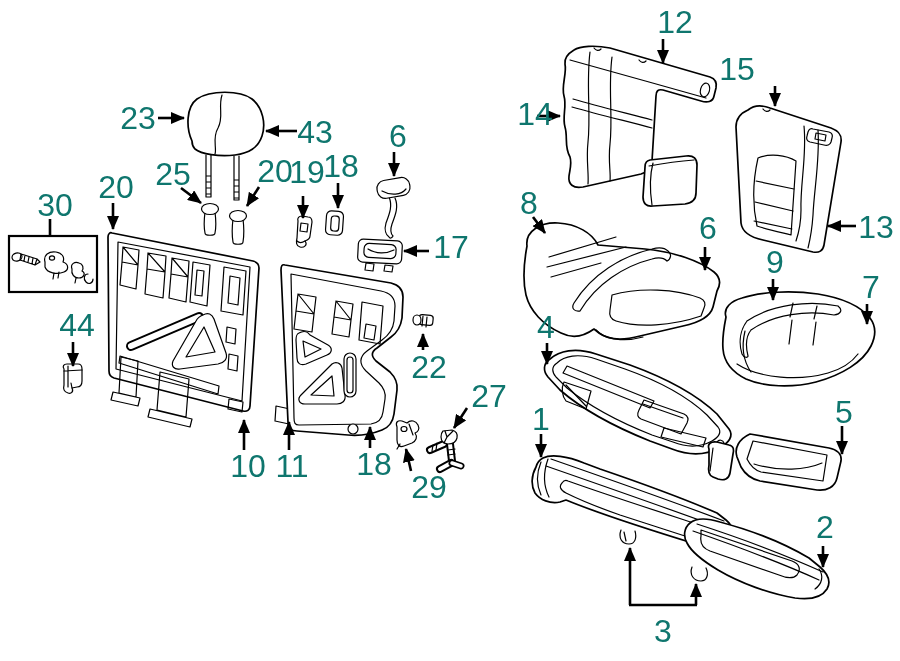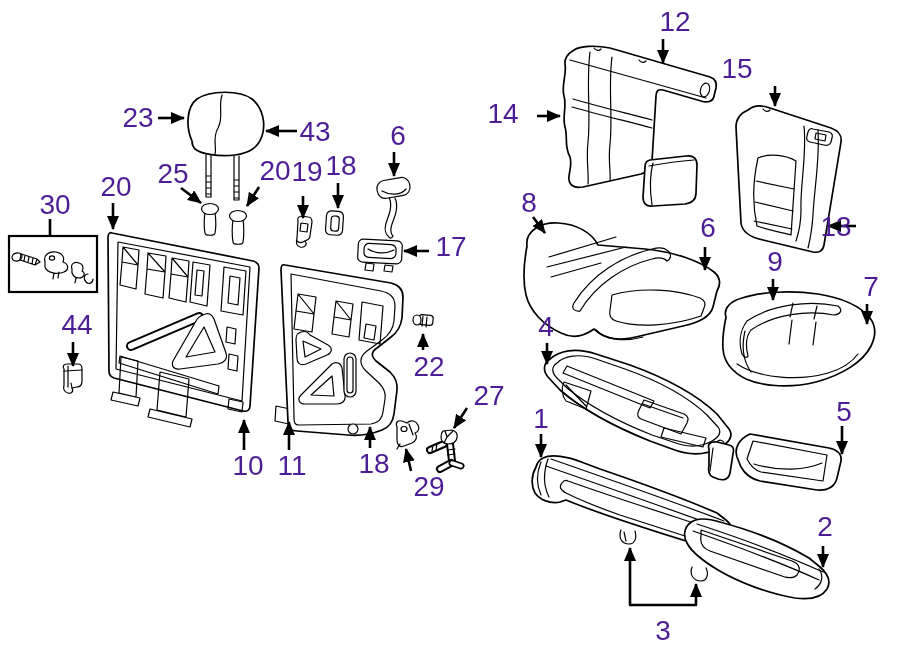--- a/index.html
+++ b/index.html
@@ -1,20 +1,20 @@
 <!DOCTYPE html>
 <html><head>
 <meta charset="utf-8">
 <style>
   html,body{margin:0;padding:0;background:#fff;}
   .stage{position:relative;width:900px;height:661px;background:#fff;overflow:hidden;
          font-family:"Liberation Sans", sans-serif;}
   .stage svg{position:absolute;left:0;top:0;}
-  .co{position:absolute;transform:translate(-50%,-50%);font-size:28px;line-height:1;
-      color:#4c1d95;font-weight:400;white-space:nowrap;user-select:none;}
+  .co{position:absolute;transform:translate(-50%,-50%);font-size:32px;line-height:1;
+      color:#0f766e;font-weight:400;white-space:nowrap;user-select:none;}
   .ln{stroke:#000;stroke-width:1.7;fill:#fff;stroke-linejoin:round;stroke-linecap:round;}
   .ln2{stroke:#000;stroke-width:1.2;fill:none;stroke-linejoin:round;stroke-linecap:round;}
   .lnf{stroke:#000;stroke-width:1.2;fill:#fff;stroke-linejoin:round;stroke-linecap:round;}
   .ar{stroke:#000;stroke-width:2.6;fill:none;}
   .thk{stroke:#000;stroke-linecap:round;fill:none;}
   .wht{stroke:#fff;stroke-linecap:round;fill:none;}
 </style>
 </head>
 <body>
 
@@ -256,22 +256,22 @@
   <div class="co" style="left:663px;top:631px">3</div>
   <div class="co" style="left:546px;top:327px">4</div>
   <div class="co" style="left:844px;top:412px">5</div>
   <div class="co" style="left:708px;top:228px">6</div>
   <div class="co" style="left:871px;top:287px">7</div>
   <div class="co" style="left:529px;top:203px">8</div>
   <div class="co" style="left:775px;top:262px">9</div>
   <div class="co" style="left:248px;top:466px">10</div>
   <div class="co" style="left:292px;top:466px">11</div>
   <div class="co" style="left:675px;top:22px">12</div>
-  <div class="co" style="left:836px;top:227px">13</div>
-  <div class="co" style="left:503px;top:114px">14</div>
+  <div class="co" style="left:876px;top:227px">13</div>
+  <div class="co" style="left:535px;top:114px">14</div>
   <div class="co" style="left:737px;top:69px">15</div>
   <div class="co" style="left:398px;top:136px">6</div>
   <div class="co" style="left:451px;top:247px">17</div>
   <div class="co" style="left:341px;top:166px">18</div>
   <div class="co" style="left:307px;top:172px">19</div>
   <div class="co" style="left:116px;top:187px">20</div>
   <div class="co" style="left:374px;top:464px">18</div>
   <div class="co" style="left:429px;top:367px">22</div>
   <div class="co" style="left:138px;top:118px">23</div>
   <div class="co" style="left:315px;top:132px">43</div>

